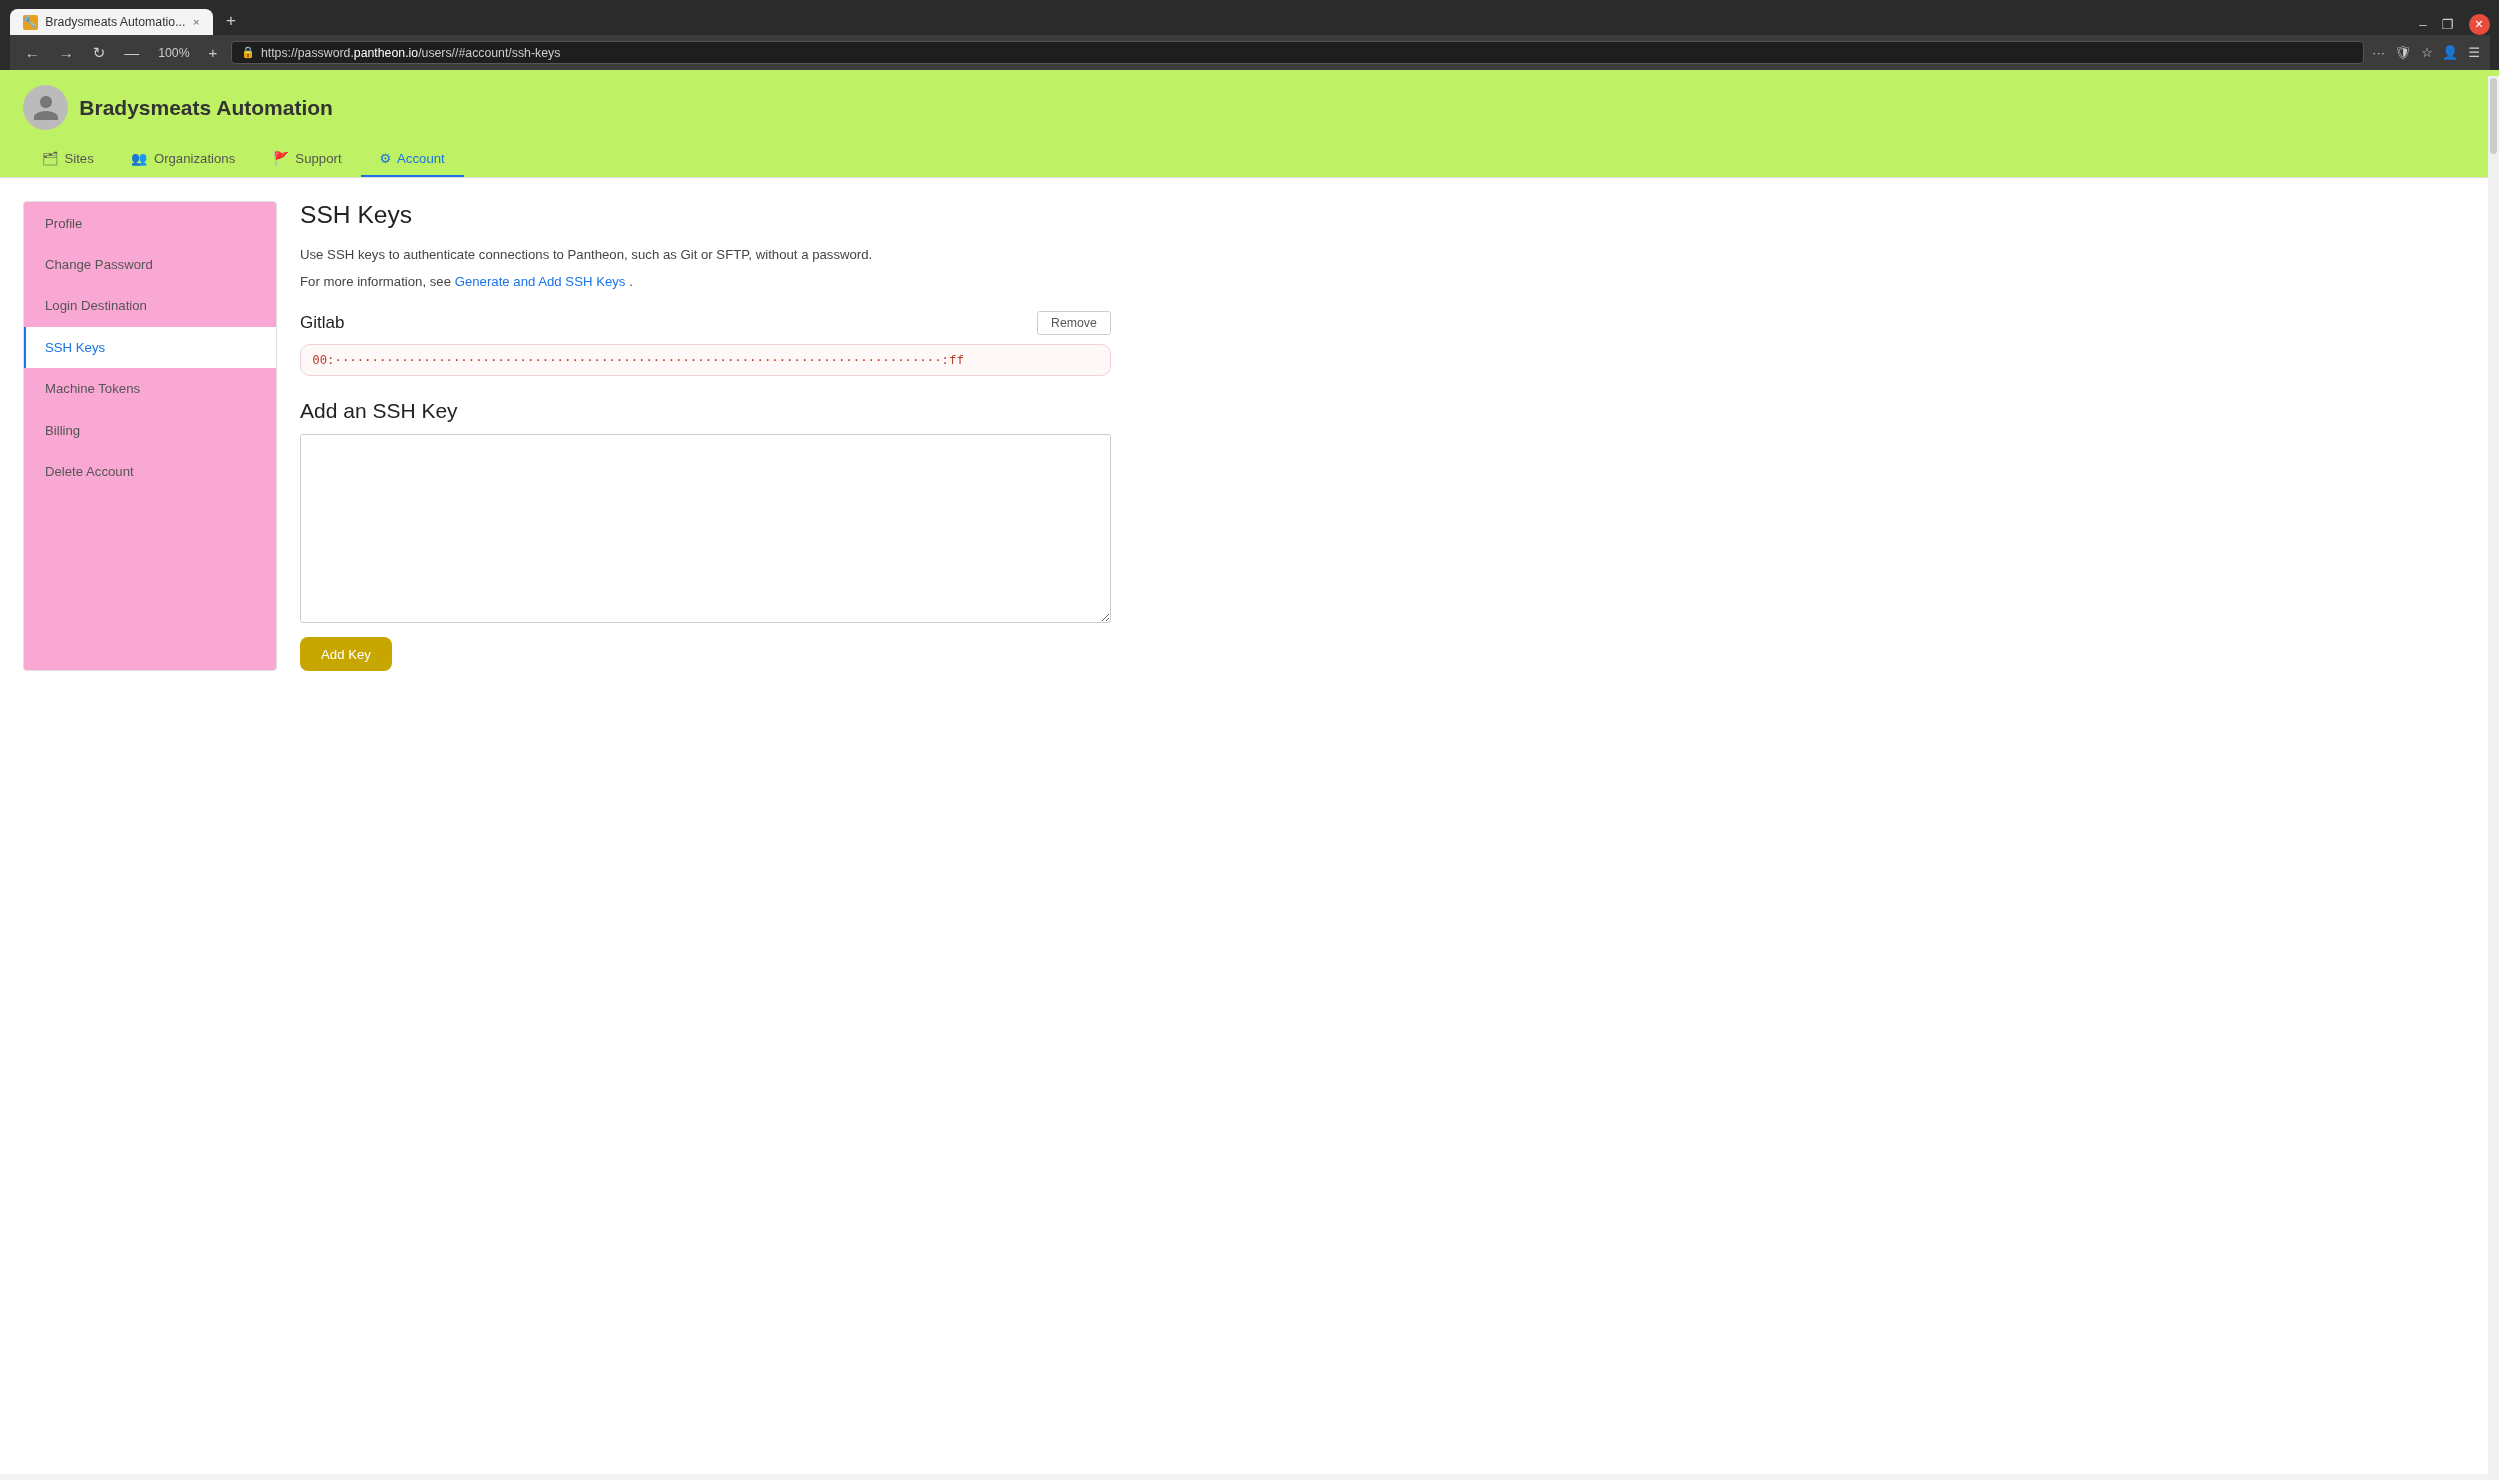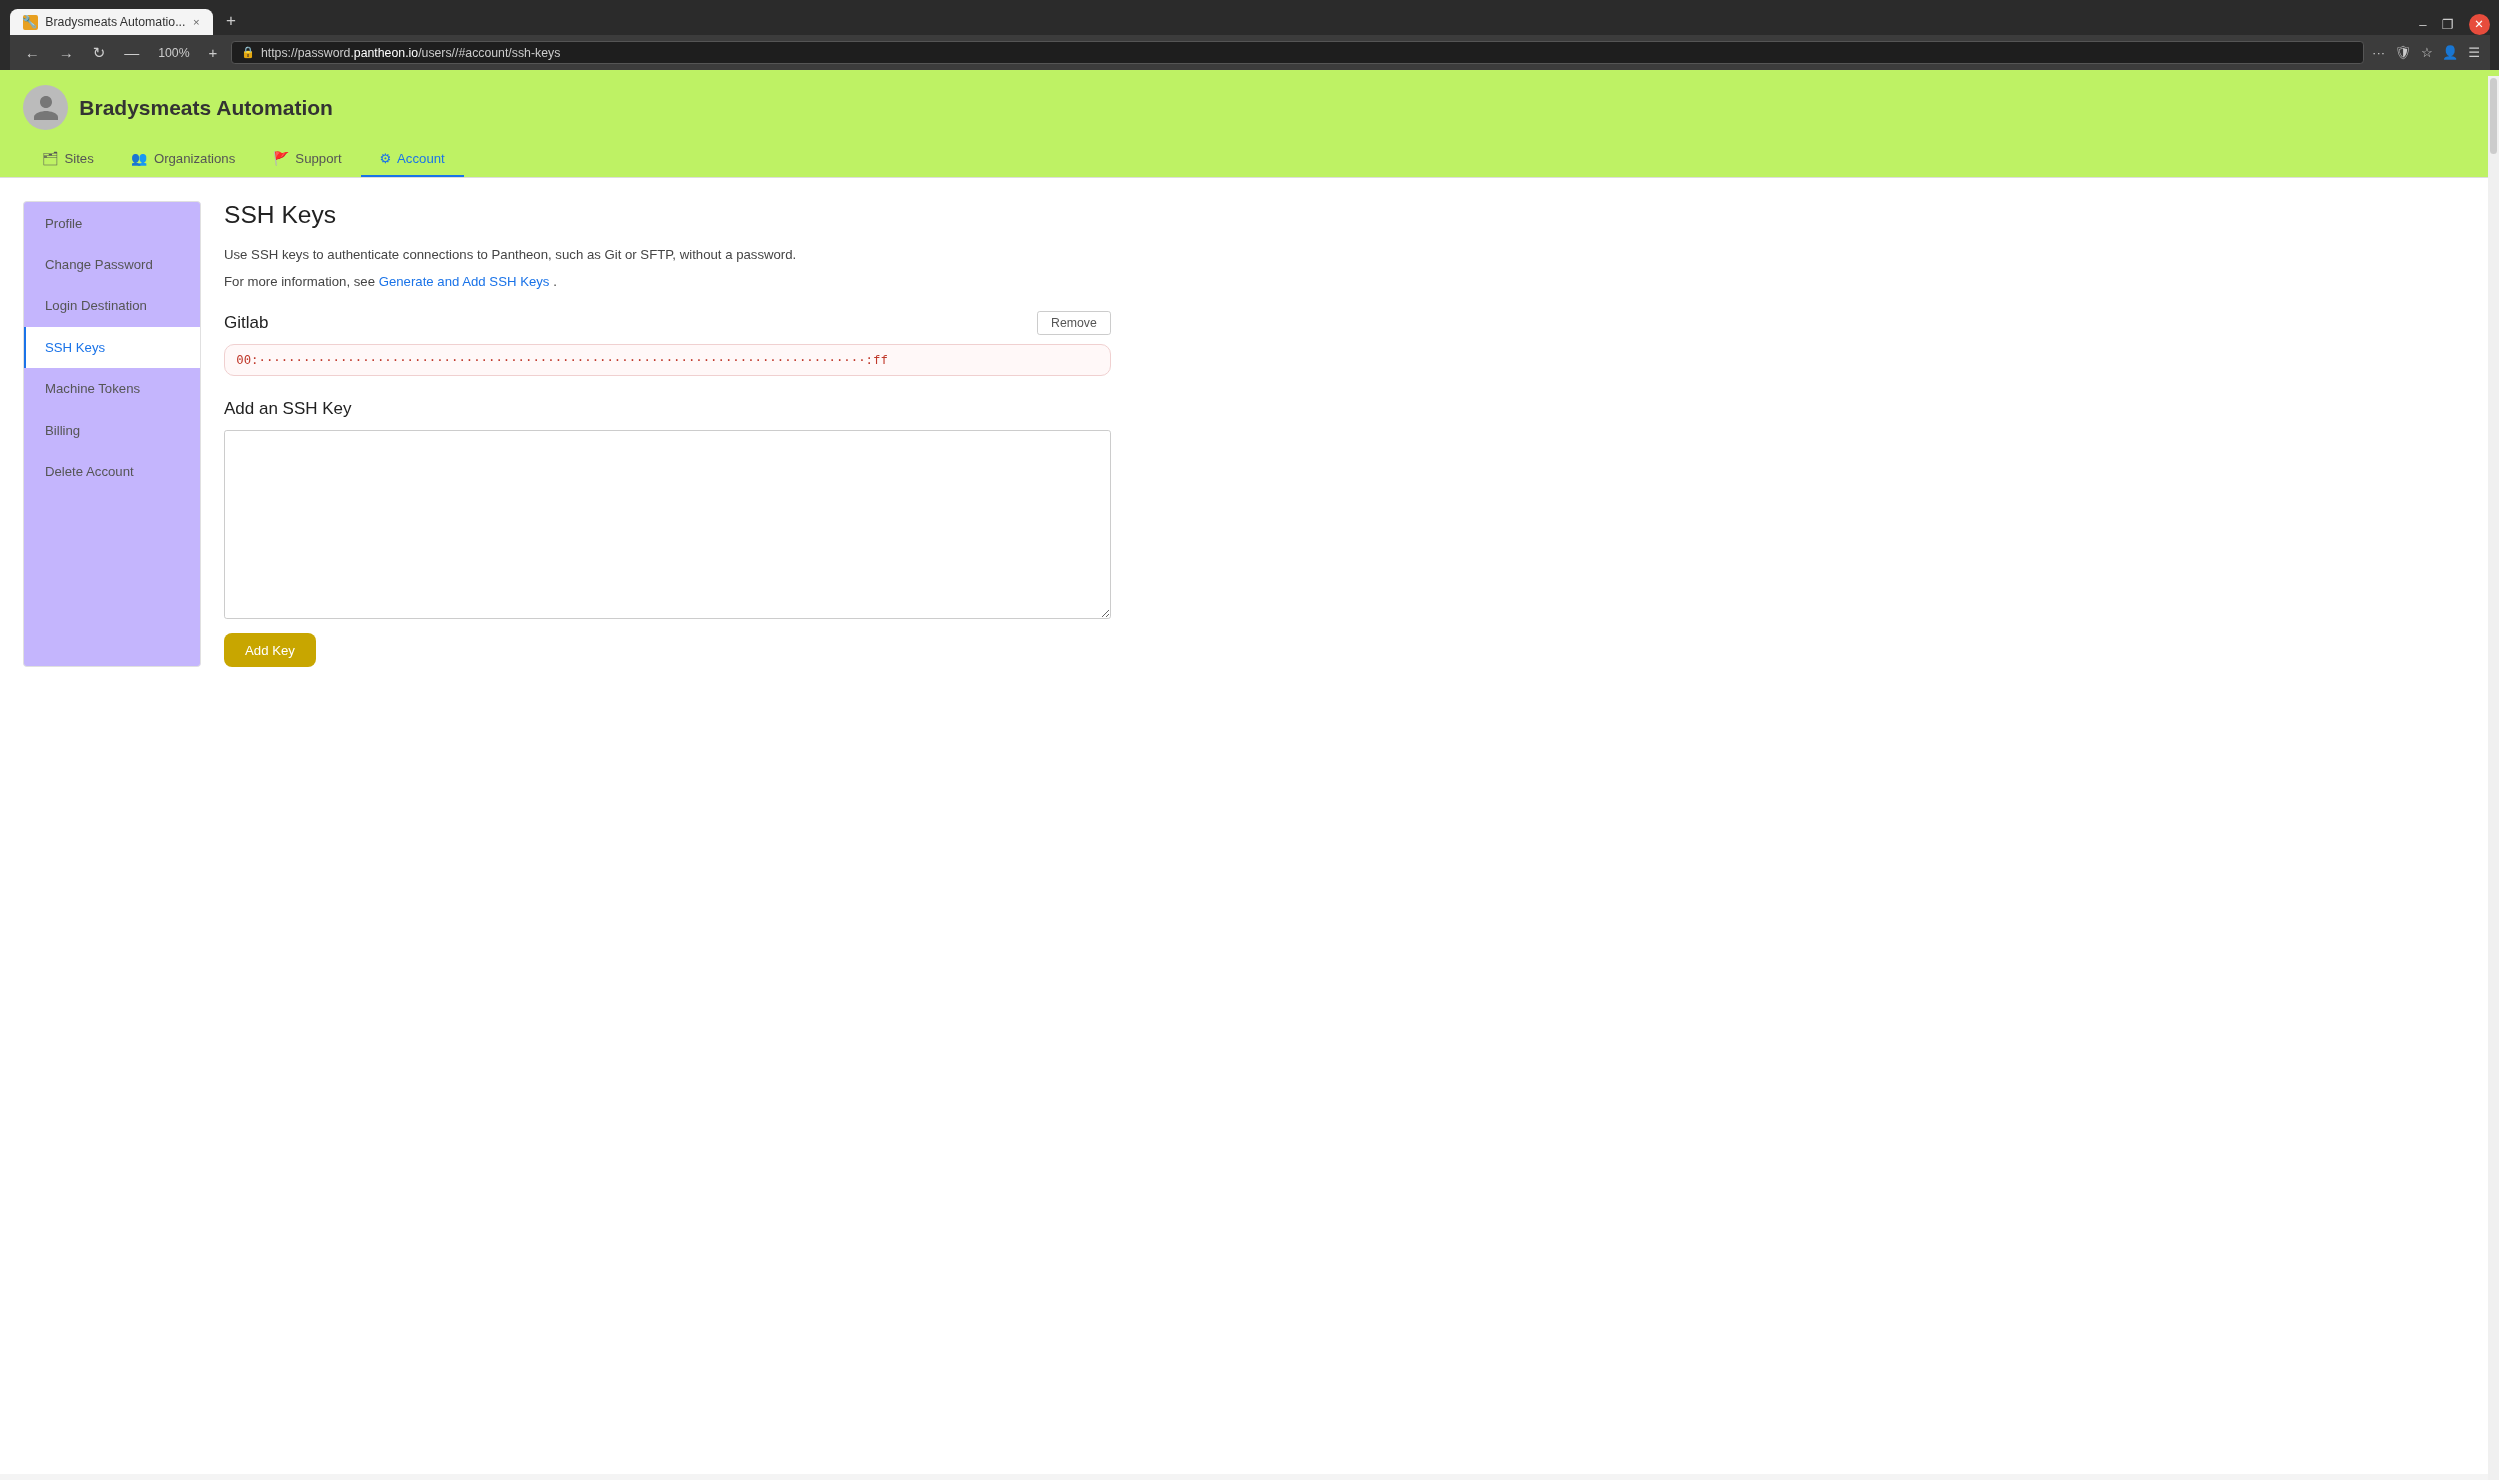--- a/index.html
+++ b/index.html
@@ -54,21 +54,21 @@
       border-bottom: 2.8px solid transparent; display: flex; align-items: center; gap: 5.7px;
       text-decoration: none;
     }
     .nav-tab.active { color: #1a73e8; border-bottom: 2.8px solid #1a73e8; font-weight: 500; }
     .nav-tab .tab-icon { font-size: 13.2px; }
 
     
     .main-layout { display: flex; padding: 23px; gap: 23px; max-width: 1134px; }
 
     
-    .sidebar { width: 178px; flex-shrink: 0; background: #c4b5fd; border: 0.9px solid #e0e0e0; border-radius: 3.8px; overflow: hidden; }
+    .sidebar { width: 254px; flex-shrink: 0; background: #f9a8d4; border: 0.9px solid #e0e0e0; border-radius: 3.8px; overflow: hidden; }
     .sidebar-item {
       padding: 13.2px 19px; font-size: 13.2px; color: #555; cursor: pointer;
       border-left: 2.8px solid transparent;
     }
     .sidebar-item.active { color: #1a73e8; border-left: 2.8px solid #1a73e8; background: white; font-weight: 500; }
 
     
     .content { flex: 1; }
     .content-title { font-size: 24.6px; font-weight: normal; color: #222; margin-bottom: 15px; }
     .content-desc { font-size: 13.2px; color: #444; line-height: 1.6; margin-bottom: 5.7px; }
@@ -81,21 +81,21 @@
       font-size: 12.3px; color: #555; background: white; border: 0.9px solid #ccc;
       padding: 3.8px 13.2px; border-radius: 2.8px; cursor: pointer;
     }
     .ssh-fingerprint {
       font-family: monospace; font-size: 12.3px; color: #c0392b;
       background: #fff8f8; border: 0.9px solid #f0d0d0; border-radius: 10px;
       padding: 7.6px 11.3px; word-break: break-all;
     }
 
     
-    .add-ssh-title { font-size: 17px; font-weight: normal; color: #222; margin-bottom: 11.3px; margin-top: 9.5px; }
+    .add-ssh-title { font-size: 21px; font-weight: normal; color: #222; margin-bottom: 11.3px; margin-top: 9.5px; }
     .ssh-textarea {
       width: 100%; height: 189px; border: 0.9px solid #ccc; border-radius: 2.8px;
       padding: 9.5px; font-size: 12.3px; font-family: monospace; resize: vertical;
       outline: none; color: #333;
     }
     .add-key-btn {
       margin-top: 11.3px; background: #c8a600; color: white; border: none;
       padding: 9.5px 21px; font-size: 13.2px; border-radius: 8px; cursor: pointer;
       font-weight: 500;
     }

